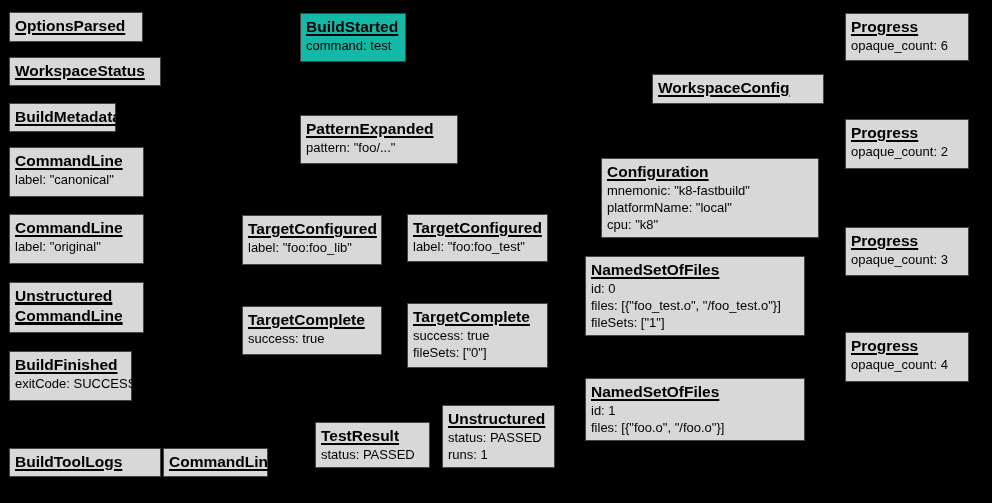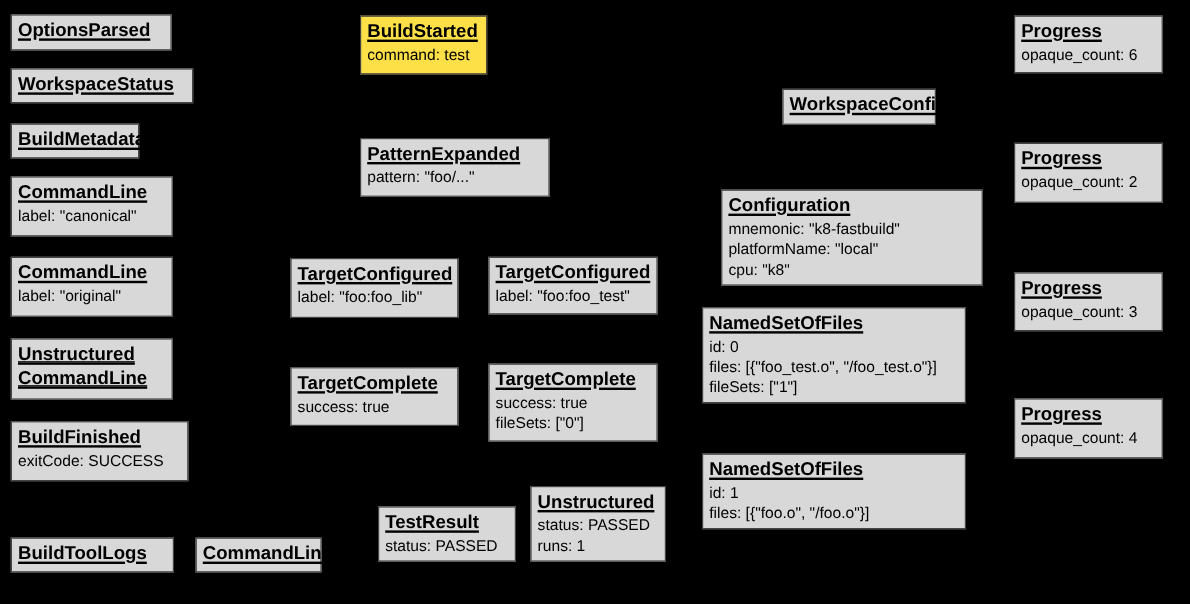--- a/index.html
+++ b/index.html
@@ -47,31 +47,31 @@
       <div class="node-line">label: "canonical"</div>
     </div>
     <div class="node" style="left: 9px; top: 214px; width: 135px; min-height: 50px; background: rgb(216, 216, 216); border-color: rgb(68, 68, 68); color: rgb(0, 0, 0);">
       <div class="node-title">CommandLine</div>
       <div class="node-line">label: "original"</div>
     </div>
     <div class="node" style="left: 9px; top: 282px; width: 135px; min-height: 51px; background: rgb(216, 216, 216); border-color: rgb(68, 68, 68); color: rgb(0, 0, 0); text-decoration: underline;">
       <div class="node-title">Unstructured
 CommandLine</div>
     </div>
-    <div class="node" style="left: 9px; top: 351px; width: 148px; min-height: 50px; background: rgb(216, 216, 216); border-color: rgb(68, 68, 68); color: rgb(0, 0, 0);">
+    <div class="node" style="left: 9px; top: 351px; width: 123px; min-height: 50px; background: rgb(216, 216, 216); border-color: rgb(68, 68, 68); color: rgb(0, 0, 0);">
       <div class="node-title">BuildFinished</div>
       <div class="node-line">exitCode: SUCCESS</div>
     </div>
-    <div class="node" style="left: 9px; top: 448px; width: 136px; min-height: 29px; background: rgb(216, 216, 216); border-color: rgb(68, 68, 68); color: rgb(0, 0, 0);">
+    <div class="node" style="left: 9px; top: 448px; width: 152px; min-height: 29px; background: rgb(216, 216, 216); border-color: rgb(68, 68, 68); color: rgb(0, 0, 0);">
       <div class="node-title">BuildToolLogs</div>
     </div>
     <div class="node" style="left: 163px; top: 448px; width: 105px; min-height: 29px; background: rgb(216, 216, 216); border-color: rgb(68, 68, 68); color: rgb(0, 0, 0);">
       <div class="node-title">CommandLine</div>
     </div>
-    <div class="node" style="left: 300px; top: 13px; width: 106px; min-height: 49px; background: #fde047; border-color: rgb(68, 68, 68); color: rgb(0, 0, 0);">
+    <div class="node" style="left: 300px; top: 13px; width: 106px; min-height: 49px; background: #14b8a6; border-color: rgb(68, 68, 68); color: rgb(0, 0, 0);">
       <div class="node-title">BuildStarted</div>
       <div class="node-line">command: test</div>
     </div>
     <div class="node" style="left: 300px; top: 115px; width: 158px; min-height: 49px; background: rgb(216, 216, 216); border-color: rgb(68, 68, 68); color: rgb(0, 0, 0);">
       <div class="node-title">PatternExpanded</div>
       <div class="node-line">pattern: "foo/..."</div>
     </div>
     <div class="node" style="left: 242px; top: 215px; width: 140px; min-height: 50px; background: rgb(216, 216, 216); border-color: rgb(68, 68, 68); color: rgb(0, 0, 0);">
       <div class="node-title">TargetConfigured</div>
       <div class="node-line">label: "foo:foo_lib"</div>
@@ -91,21 +91,21 @@
     </div>
     <div class="node" style="left: 315px; top: 422px; width: 115px; min-height: 42px; background: rgb(216, 216, 216); border-color: rgb(68, 68, 68); color: rgb(0, 0, 0);">
       <div class="node-title">TestResult</div>
       <div class="node-line">status: PASSED</div>
     </div>
     <div class="node" style="left: 442px; top: 405px; width: 113px; min-height: 58px; background: rgb(216, 216, 216); border-color: rgb(68, 68, 68); color: rgb(0, 0, 0);">
       <div class="node-title">Unstructured</div>
       <div class="node-line">status: PASSED</div>
       <div class="node-line">runs: 1</div>
     </div>
-    <div class="node" style="left: 652px; top: 74px; width: 128px; min-height: 30px; background: rgb(216, 216, 216); border-color: rgb(68, 68, 68); color: rgb(0, 0, 0);">
+    <div class="node" style="left: 652px; top: 74px; width: 172px; min-height: 30px; background: rgb(216, 216, 216); border-color: rgb(68, 68, 68); color: rgb(0, 0, 0);">
       <div class="node-title">WorkspaceConfig</div>
     </div>
     <div class="node" style="left: 585px; top: 158px; width: 218px; min-height: 75px; background: rgb(216, 216, 216); border-color: rgb(68, 68, 68); color: rgb(0, 0, 0); margin-left: 16px;">
       <div class="node-title">Configuration</div>
       <div class="node-line">mnemonic: "k8-fastbuild"</div>
       <div class="node-line">platformName: "local"</div>
       <div class="node-line">cpu: "k8"</div>
     </div>
     <div class="node" style="left: 585px; top: 256px; width: 220px; min-height: 75px; background: rgb(216, 216, 216); border-color: rgb(68, 68, 68); color: rgb(0, 0, 0);">
       <div class="node-title">NamedSetOfFiles</div>

